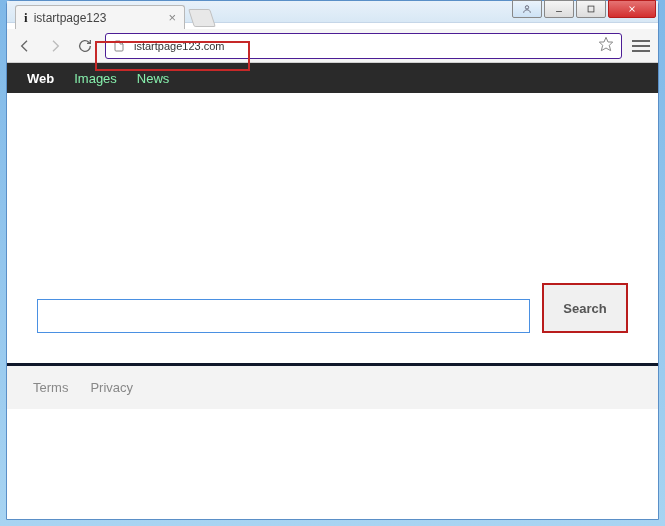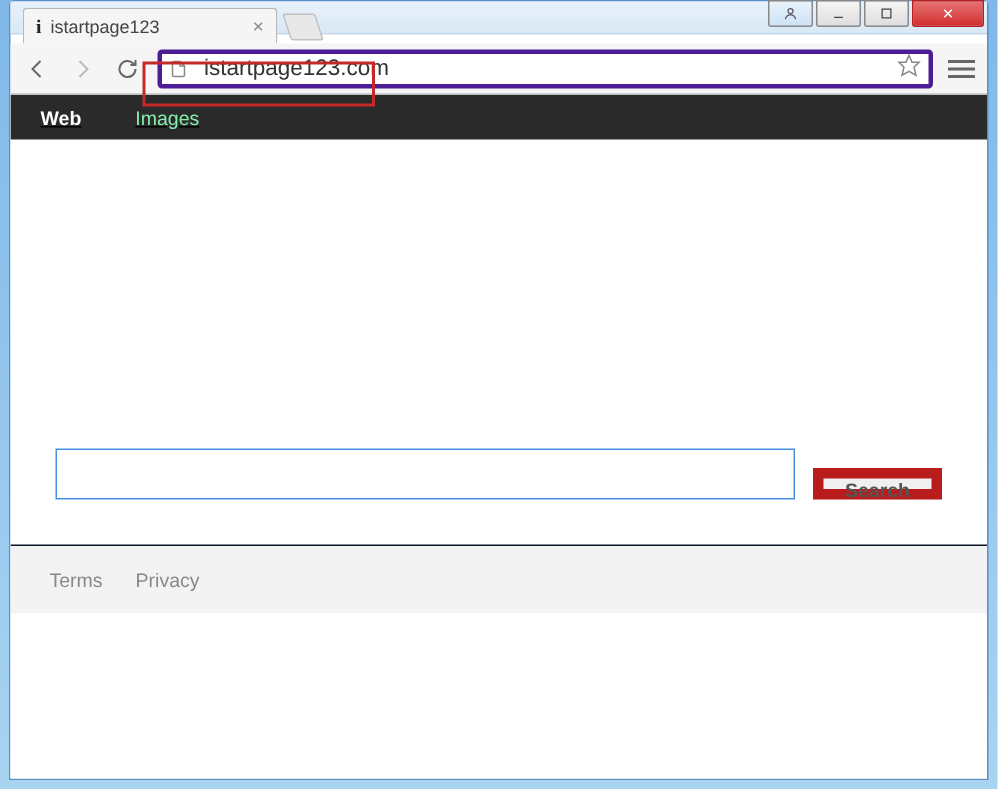--- a/index.html
+++ b/index.html
@@ -22,38 +22,38 @@
 .tab .favicon { font-family: Georgia, serif; font-weight: bold; font-size: 13px; color: #222; }
 .tab .tab-close { margin-left: auto; color: #888; font-size: 13px; cursor: default; }
 .newtab { width: 22px; height: 18px; margin-left: 6px; margin-bottom: 2px; background: #e8e8e8; border: 1px solid #c0c0c0; border-radius: 2px; transform: skewX(18deg); }
 
 
 .toolbar { height: 34px; background: #f5f5f5; border-bottom: 1px solid #d0d0d0; display: flex; align-items: center; padding: 0 8px; gap: 10px; }
 .nav-btn { width: 20px; height: 20px; display: flex; align-items: center; justify-content: center; color: #666; cursor: default; }
 .nav-btn.disabled { color: #bbb; }
 .nav-btn svg { width: 16px; height: 16px; stroke: currentColor; fill: none; stroke-width: 2; }
 .omnibox-wrap { flex: 1; position: relative; }
-.omnibox { width: 100%; height: 26px; border: 3px solid #4c1d95; border-radius: 3px; padding: 0 30px 0 28px; font-size: 15px; color: #333; outline: none; }
+.omnibox { width: 100%; height: 26px; border: 1px solid #4c1d95; border-radius: 3px; padding: 0 30px 0 28px; font-size: 11px; color: #333; outline: none; }
 .omnibox-icon { position: absolute; left: 8px; top: 50%; transform: translateY(-50%); width: 12px; height: 14px; }
 .star-icon { position: absolute; right: 8px; top: 50%; transform: translateY(-50%); color: #888; }
 .star-icon svg { width: 16px; height: 16px; fill: none; stroke: currentColor; stroke-width: 1.5; }
 .menu-btn { width: 18px; display: flex; flex-direction: column; gap: 3px; cursor: default; }
 .menu-btn span { height: 2px; background: #666; }
 .highlight-box { position: absolute; border: 2px solid #c62828; pointer-events: none; }
 
 
 .page { flex: 1; background: #fff; display: flex; flex-direction: column; overflow: hidden; }
-.menubar { height: 30px; background: #2a2a2a; display: flex; align-items: center; padding: 0 10px; gap: 16px; text-decoration: underline; }
+.menubar { height: 30px; background: #2a2a2a; display: flex; align-items: center; padding: 0 10px; gap: 0; }
 .menubar-item { color: #86efac; font-size: 13px; padding: 6px 10px; cursor: default; }
 .menubar-item.active { color: #fff; font-weight: bold; }
 .content { flex: 1; display: flex; flex-direction: column; }
 .search-area { flex: 1; display: flex; align-items: flex-end; justify-content: center; padding: 0 30px 30px; gap: 12px; }
 .search-input { flex: 1; max-width: 520px; height: 34px; border: 1px solid #4a90e2; padding: 0 8px; font-size: 16px; outline: none; }
-.search-btn { width: 86px; height: 21px; background: #f0f0f0; border: 7px solid #b91c1c; font-size: 13px; font-weight: bold; color: #555; cursor: default; }
-.footer { height: 46px; background: #f3f3f3; border-top: 1px solid #0f172a; display: flex; align-items: center; padding: 0 26px; font-size: 13px; color: #888; }
+.search-btn { width: 86px; height: 50px; background: #f0f0f0; border: 2px solid #b91c1c; font-size: 13px; font-weight: bold; color: #555; cursor: default; }
+.footer { height: 46px; background: #f3f3f3; border-top: 3px solid #0f172a; display: flex; align-items: center; padding: 0 26px; font-size: 13px; color: #888; }
 .footer-left { display: flex; gap: 22px; }
 .footer-right { margin-left: auto; display: flex; gap: 14px; align-items: center; }
 .footer-link { cursor: default; }
 .dropdown-caret { font-size: 9px; margin-left: 2px; color: #888; }
 .bottom-space { height: 110px; background: #fff; }
 </style>
 </head>
 <body>
 
 <div class="window">
@@ -127,20 +127,21 @@
       <span></span>
         <span></span>
         <span></span>
     </div>
   </div>
 
   <div class="page">
     <div class="menubar">
       <div class="menubar-item active">Web</div>
       <div class="menubar-item">Images</div>
+      <div class="menubar-item">News</div>
     </div>
     <div class="content">
       <div class="search-area">
         <input class="search-input" value="" style="">
         <button class="search-btn">Search</button>
       </div>
       <div class="footer">
         <div class="footer-left">
           <span class="footer-link">Terms</span>
           <span class="footer-link">Privacy</span>

